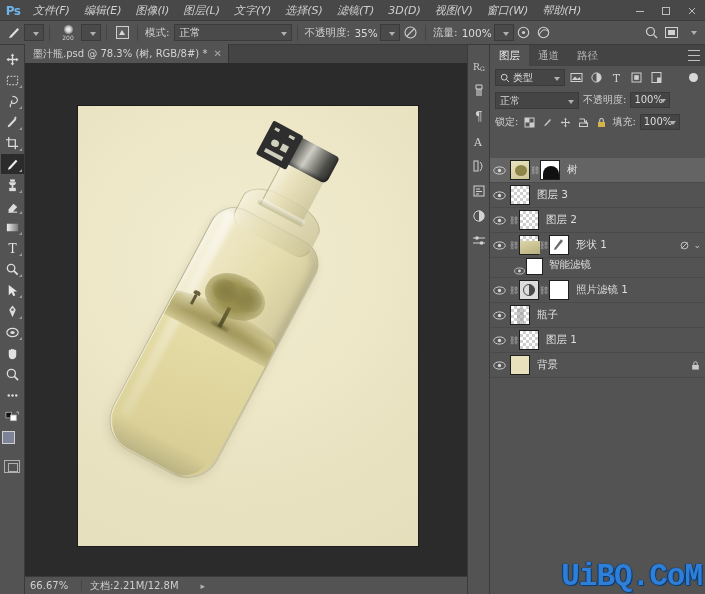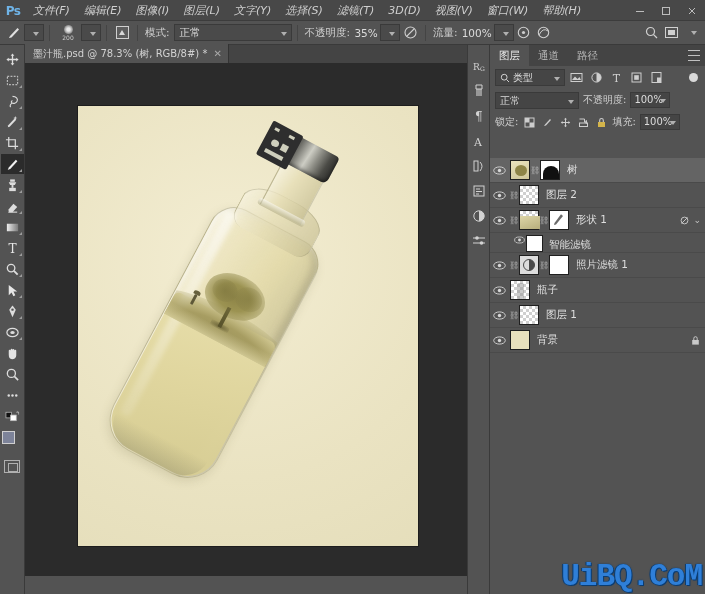--- a/index.html
+++ b/index.html
@@ -458,21 +458,21 @@
   .thumb.white { background: #ffffff; }
   .layer-name {
     font-size: 10.5px; color: #dedede; margin-left: 7px;
     white-space: nowrap; overflow: hidden;
   }
   .row-right {
     margin-left: auto; display: flex; align-items: center; gap: 3px;
     color: #c4c4c4; font-size: 9px;
   }
   .sub-row {
-    height: 20px; display: flex; align-items: flex-end;
+    height: 20px; display: flex; align-items: flex-start;
     border-bottom: 1px solid #4a4a4a; padding-right: 18px;
   }
   .sub-row .eye { width: 19px; flex: 0 0 19px; }
   .sub-indent-1 { padding-left: 22px; }
   .sub-indent-2 { padding-left: 38px; }
   .sub-name { font-size: 10.5px; color: #dedede; margin-left: 6px; }
   .sub-thumb {
     width: 17px; height: 17px; background: #fff; border: 1px solid #1f1f1f;
     flex: 0 0 17px;
   }
@@ -749,20 +749,26 @@
           <div class="tree-canopy"></div>
           <div class="tree-trunk"></div>
           <div class="tree-root"></div>
           <div class="figure"></div>
           <div class="scene-mist"></div>
         </div>
       </div>
     </div>
   </div>
 
+  <div class="statusbar">
+    <div class="zoom-val">66.67%</div>
+    <div class="status-sep"></div>
+    <div class="doc-info">文档:2.21M/12.8M</div>
+    <div class="status-arrow">▸</div>
+  </div>
 
   <div class="dockstrip">
     <div class="dock-icon">
       <svg width="14" height="14" viewBox="0 0 14 14">
           <text x="1" y="11" font-size="9" fill="#d2d2d2" font-family="DejaVu Serif, serif">R</text>
           <text x="8" y="12" font-size="6" fill="#d2d2d2" font-family="DejaVu Serif, serif">G</text>
         </svg>
     </div>
     <div class="dock-icon">
       <svg width="14" height="14" viewBox="0 0 14 14">
@@ -908,20 +914,30 @@
               <ellipse cx="6.5" cy="4.5" rx="5.8" ry="3.6" fill="none" stroke="#d8d8d8" stroke-width=".9"></ellipse>
               <circle cx="6.5" cy="4.5" r="1.7" fill="#d8d8d8"></circle>
             </svg>
         </div>
         <div class="thumb tree"></div>
         <div class="link-ic">⛓</div>
         <div class="thumb mask"></div>
         <div class="layer-name">树</div>
       </div>
 
+      <div class="layer-row">
+        <div class="eye">
+          <svg width="13" height="9" viewBox="0 0 13 9">
+              <ellipse cx="6.5" cy="4.5" rx="5.8" ry="3.6" fill="none" stroke="#d8d8d8" stroke-width=".9"></ellipse>
+              <circle cx="6.5" cy="4.5" r="1.7" fill="#d8d8d8"></circle>
+            </svg>
+        </div>
+        <div class="thumb"></div>
+        <div class="layer-name">图层 3</div>
+      </div>
 
       <div class="layer-row">
         <div class="eye">
           <svg width="13" height="9" viewBox="0 0 13 9">
               <ellipse cx="6.5" cy="4.5" rx="5.8" ry="3.6" fill="none" stroke="#d8d8d8" stroke-width=".9"></ellipse>
               <circle cx="6.5" cy="4.5" r="1.7" fill="#d8d8d8"></circle>
             </svg>
         </div>
         <div class="link-ic">⛓</div>
         <div class="thumb"></div>

